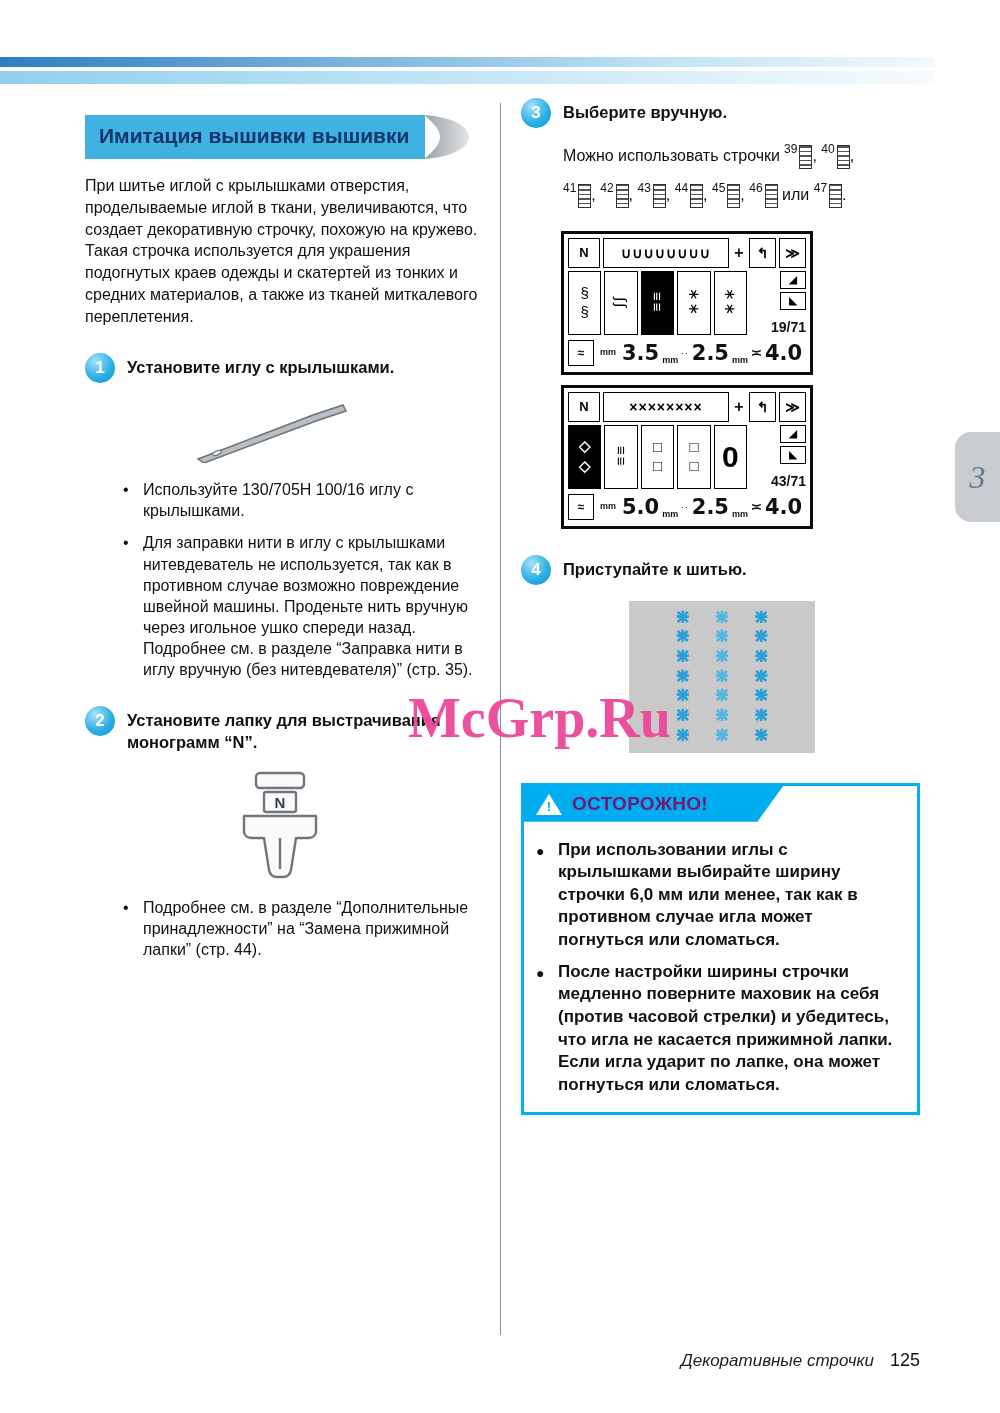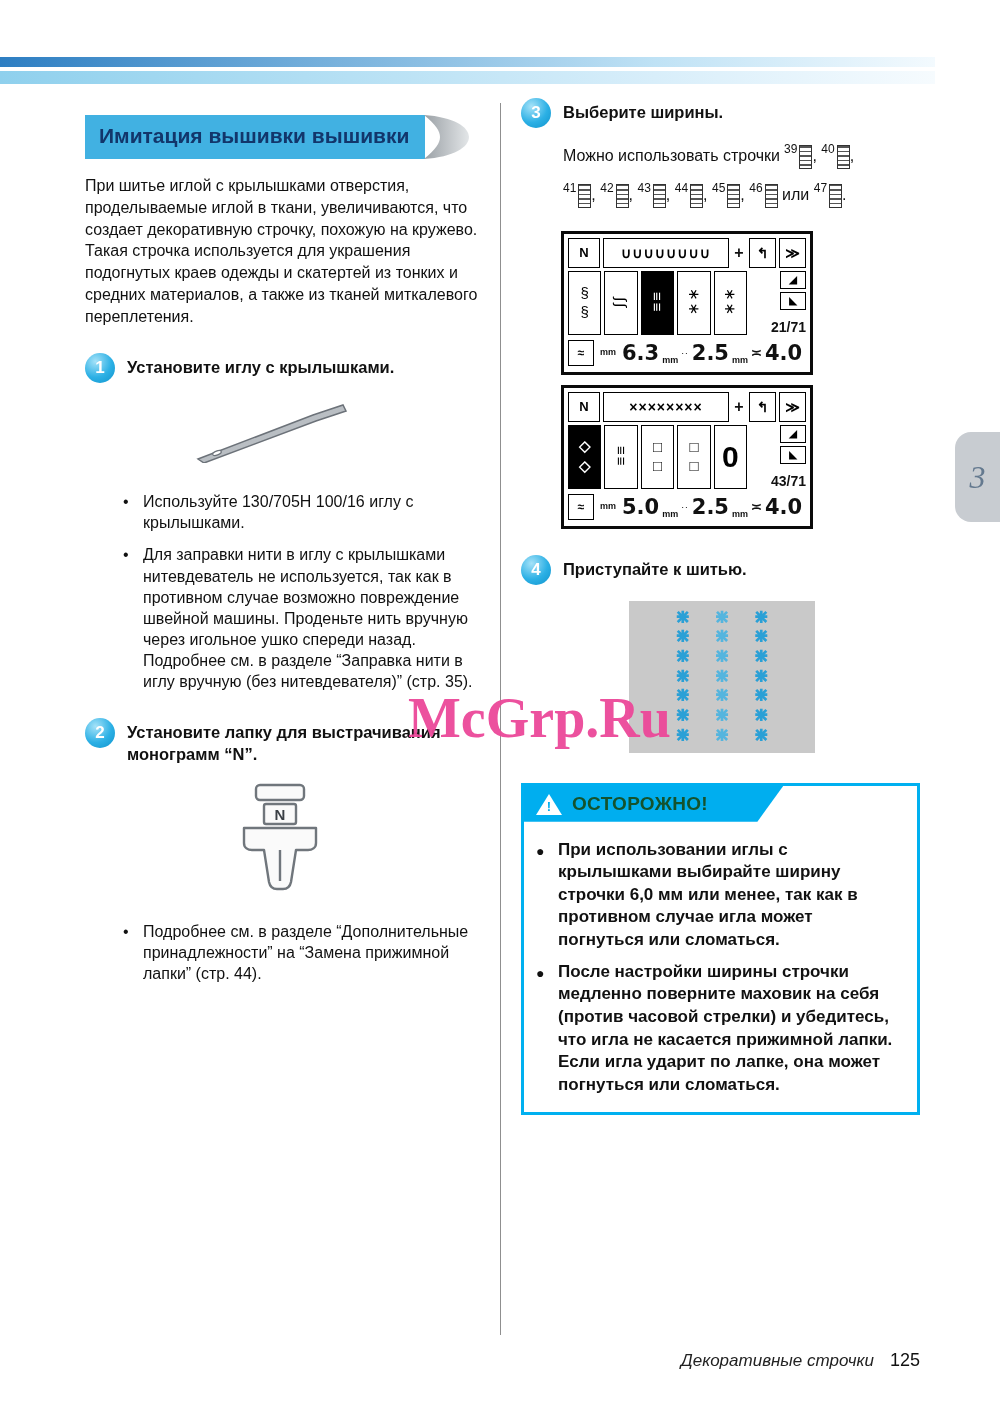--- a/index.html
+++ b/index.html
@@ -49,21 +49,21 @@
   .step-num { flex:none; width:30px; height:30px; border-radius:50%;
     background:radial-gradient(circle at 35% 28%, #a5e2f8, #2cb0e5 55%, #0f93cc);
     color:#fff; font-weight:bold; font-size:17px;
     display:flex; align-items:center; justify-content:center; }
   .step-title { font-weight:bold; font-size:16.5px; line-height:1.3; padding-top:4px; }
 
   .figure { text-align:center; }
   .needle-fig { margin:14px 0 4px 105px; width:170px; }
   .foot-fig { margin:16px 0 6px 140px; width:110px; }
 
-  .bullets { margin-top:24px; padding-left:38px; }
+  .bullets { margin-top:12px; padding-left:38px; }
   .bullet { display:flex; margin-bottom:11px; font-size:16px; line-height:1.32; }
   .bullet::before { content:"•"; width:20px; flex:none; }
 
   
   .stitch-para { display:block; margin:6px 0 0 42px; font-size:16px; line-height:34px; }
   .stitch-prefix { margin-right:4px; }
   .stitch-ref { white-space:nowrap; }
   .stitch-ref sup { font-size:12px; position:relative; top:-2px; margin-right:2px; }
   .stitch-glyph { display:inline-block; width:13px; height:24px; vertical-align:middle;
     border:1.3px solid #333;
@@ -103,21 +103,21 @@
     justify-items:center; padding:8px 34px; }
   .flower { position:relative; width:20px; height:18px; color:#2aa0d6; }
   .flower::before, .flower::after { position:absolute; left:0; right:0; top:-6px;
     text-align:center; font-size:24px; font-weight:bold; }
   .flower::before { content:"+"; }
   .flower::after { content:"×"; }
   .flower:nth-child(3n+2) { color:#55b5de; }
 
   
   .warning { margin-top:30px; width:399px; border:3px solid #00b0f0; background:#fff; }
-  .warning-header { width:66%; height:36px; background:#00aeef; color:#14532d;
+  .warning-header { width:66%; height:36px; background:#00aeef; color:#701a75;
     display:flex; align-items:center; gap:10px; padding-left:12px;
     font-weight:bold; font-size:19px; letter-spacing:.3px;
     clip-path:polygon(0 0, 100% 0, calc(100% - 26px) 100%, 0 100%); }
   .tri-wrap { position:relative; width:26px; height:22px; flex:none; }
   .tri { position:absolute; left:0; top:1px; width:0; height:0;
     border-left:13px solid transparent; border-right:13px solid transparent;
     border-bottom:21px solid #fff; }
   .tri-wrap::after { content:"!"; position:absolute; left:0; right:0; top:6px;
     text-align:center; color:#00aeef; font-size:13px; font-weight:bold; }
   .warning-body { padding:8px 14px 16px 12px; }
@@ -204,21 +204,21 @@
         <span>Подробнее см. в разделе “Дополнительные принадлежности” на “Замена прижимной лапки” (стр. 44).</span>
       </div>
   </div>
 
 </div>
 
 <div class="col right-col">
 
   <div class="step" style="margin-top:0">
     <span class="step-num">3</span>
-    <span class="step-title">Выберите ширины.</span>
+    <span class="step-title">Выберите вручную.</span>
   </div>
 
   <div class="stitch-para">
     <span class="stitch-prefix">Можно использовать строчки</span><span><span class="stitch-ref"><sup>39</sup><span class="stitch-glyph"></span></span><span>, </span><span class="stitch-ref"><sup>40</sup><span class="stitch-glyph"></span></span><span>, </span><br><span class="stitch-ref"><sup>41</sup><span class="stitch-glyph"></span></span><span>, </span><span class="stitch-ref"><sup>42</sup><span class="stitch-glyph"></span></span><span>, </span><span class="stitch-ref"><sup>43</sup><span class="stitch-glyph"></span></span><span>, </span><span class="stitch-ref"><sup>44</sup><span class="stitch-glyph"></span></span><span>, </span><span class="stitch-ref"><sup>45</sup><span class="stitch-glyph"></span></span><span>, </span><span class="stitch-ref"><sup>46</sup><span class="stitch-glyph"></span></span><span> или </span><span class="stitch-ref"><sup>47</sup><span class="stitch-glyph"></span></span><span>.</span></span>
   </div>
 
   <div class="lcd">
     <div class="lcd-row lcd-top">
       <span class="lcd-box lcd-needle">N</span>
       <span class="lcd-box lcd-preview">∪∪∪∪∪∪∪∪</span>
@@ -228,27 +228,27 @@
     </div>
     <div class="lcd-row lcd-mid">
       <span class="lcd-cell">§§</span>
       <span class="lcd-cell">∫∫</span>
       <span class="lcd-cell selected">≡≡</span>
       <span class="lcd-cell">∗∗</span>
       <span class="lcd-cell">∗∗</span>
       <span class="lcd-side">
         <span class="lcd-box">◢</span>
         <span class="lcd-box">◣</span>
-        <span class="lcd-counter">21/71</span>
+        <span class="lcd-counter">19/71</span>
       </span>
     </div>
     <div class="lcd-row lcd-bottom">
       <span class="lcd-box lcd-icon-box">≈</span>
       <span class="lcd-unitlabel">mm</span>
-      <span class="lcd-val">6.3</span>
+      <span class="lcd-val">3.5</span>
       <span class="lcd-unit">mm</span>
       <span class="lcd-leader">∙∙</span>
       <span class="lcd-val">2.5</span>
       <span class="lcd-unit">mm</span>
       <span class="lcd-tension">≍</span>
       <span class="lcd-val">4.0</span>
     </div>
   </div>
 
   <div class="lcd">

